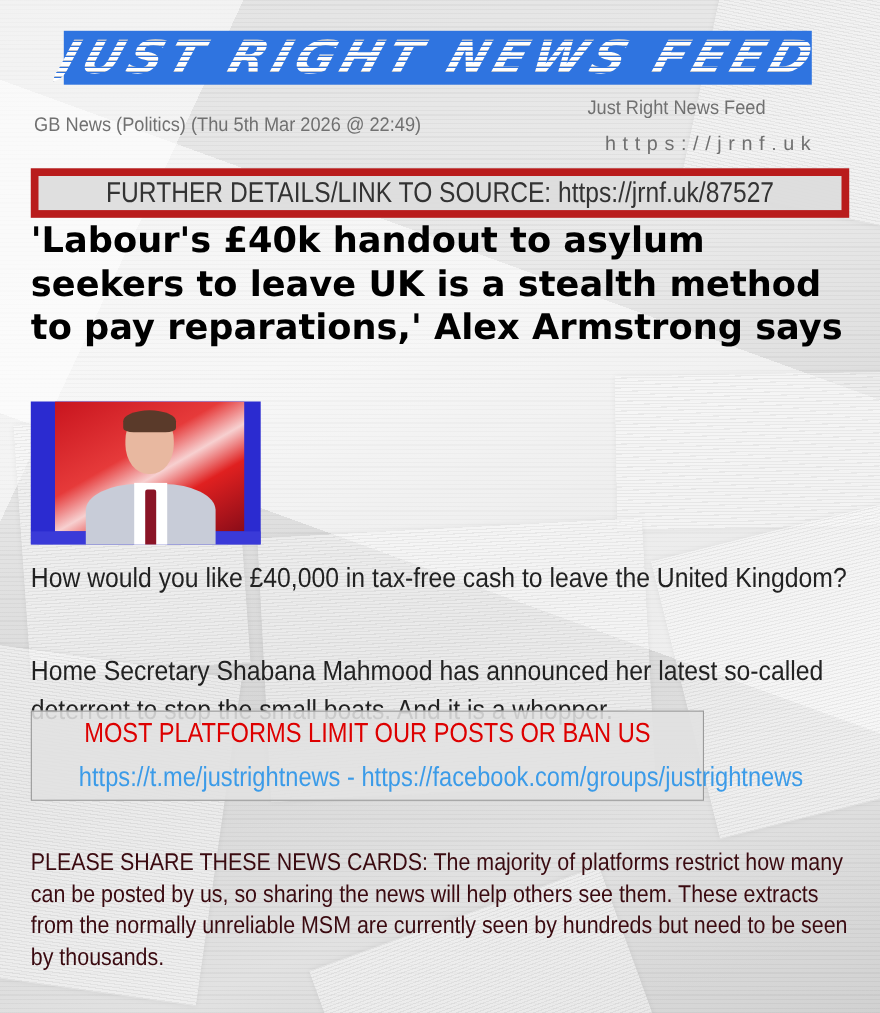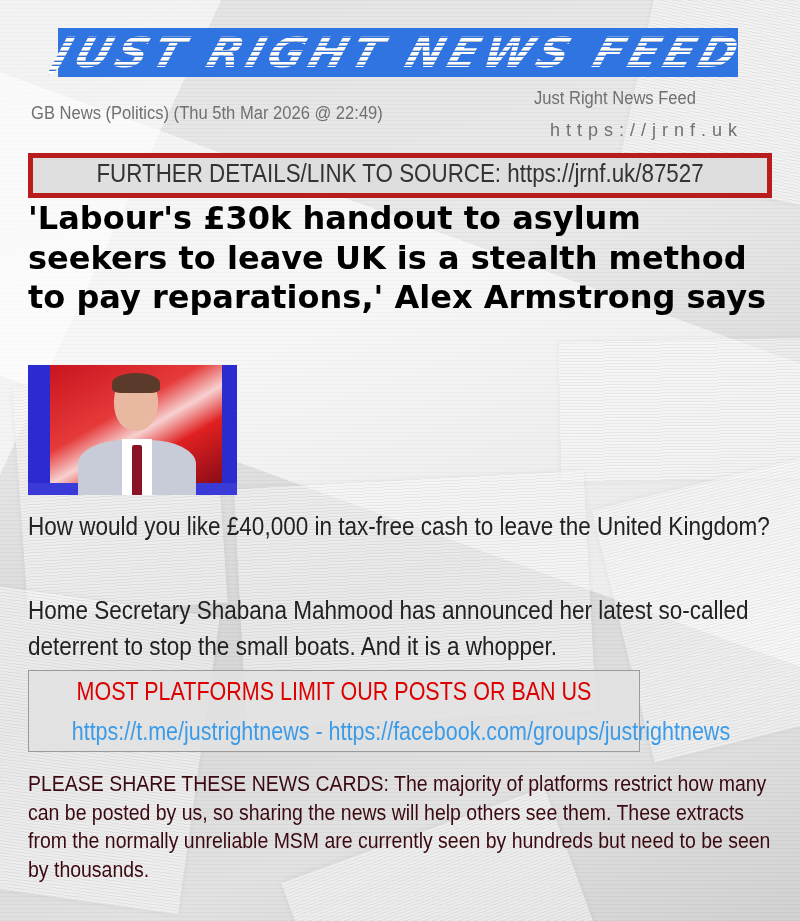--- a/index.html
+++ b/index.html
@@ -61,22 +61,22 @@
     }
     .meta-right-url {
       position: absolute; left: 534px; top: 120px;
       font-size: 18px; color: #707070; letter-spacing: 6px;
       white-space: nowrap;
       margin-left: 16px;
     }
     .source-box {
       position: absolute; left: 28px; top: 153px; width: 744px; height: 45px;
       background: rgba(220,220,220,0.92);
-      border: 5px solid #b91c1c;
-      display: flex; align-items: flex-start; justify-content: center;
+      border: 7px solid #b91c1c;
+      display: flex; align-items: center; justify-content: center;
     }
     .source-text {
       font-size: 26px; color: #333333;
       transform: scaleX(0.86);
       white-space: nowrap;
     }
     .headline {
       position: absolute; left: 28px; top: 199px; width: 760px;
       font-family: "DejaVu Sans", sans-serif; font-weight: bold;
       font-size: 32px; line-height: 39.5px; color: #000000;
@@ -115,21 +115,21 @@
     }
     .para {
       position: absolute; left: 28px; width: 750px;
       font-size: 25px; line-height: 36px; color: #222222;
       transform: scaleX(0.9); transform-origin: left top;
       width: 833px;
     }
     .para1 { top: 508px; }
     .para2 { top: 592px; }
     .platform-box {
-      position: absolute; left: 28px; top: 670px; width: 612px; height: 82px;
+      position: absolute; left: 28px; top: 646px; width: 612px; height: 82px;
       background: rgba(225,225,225,0.88);
       border: 1px solid #9a9a9a;
     }
     .platform-warning {
       position: absolute; left: 0; top: 6px; width: 100%; text-align: center;
       font-size: 25px; color: #dd0000; white-space: nowrap;
       transform: scaleX(0.86);
     }
     .platform-links {
       position: absolute; left: 0; top: 46px; width: 100%; text-align: center;
@@ -159,21 +159,21 @@
 </div>
 
 <div class="meta-left">GB News (Politics) (Thu 5th Mar 2026 @ 22:49)</div>
 <div class="meta-right-title">Just Right News Feed</div>
 <div class="meta-right-url">https://jrnf.uk</div>
 
 <div class="source-box">
   <span class="source-text">FURTHER DETAILS/LINK TO SOURCE: https://jrnf.uk/87527</span>
 </div>
 
-<h1 class="headline">'Labour's £30k handout to asylum seekers to leave UK is a stealth method to pay reparations,' Alex Armstrong says</h1>
+<h1 class="headline">'Labour's £40k handout to asylum seekers to leave UK is a stealth method to pay reparations,' Alex Armstrong says</h1>
 
 <div class="thumb" title="Presenter in light grey suit and red tie in front of red studio backdrop">
   <div class="bg-red"></div>
   <div class="floor"></div>
   <div class="body"></div>
   <div class="shirt"></div>
   <div class="tie"></div>
   <div class="head"></div>
   <div class="hair"></div>
 </div>

